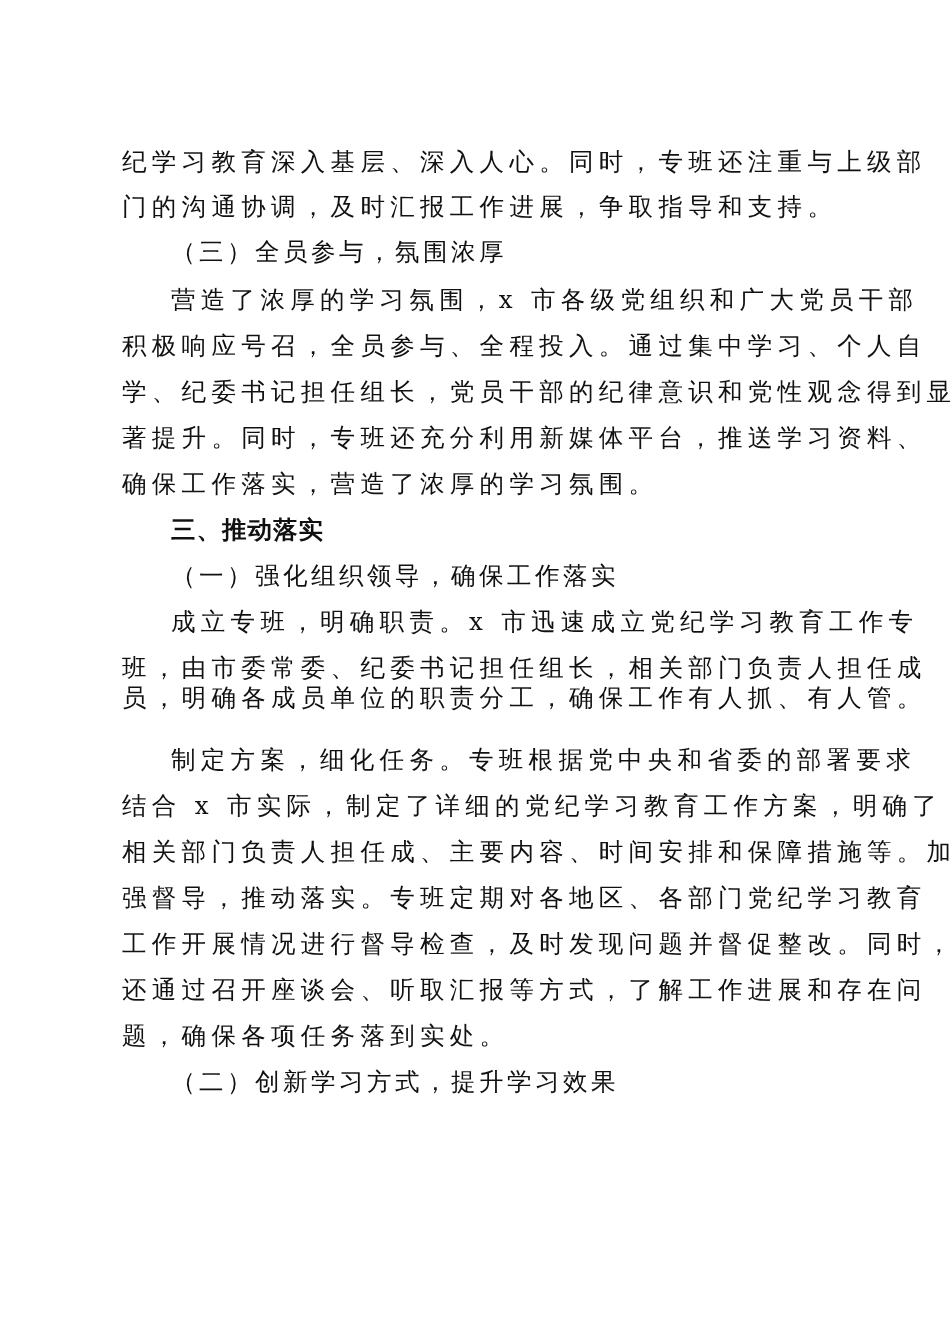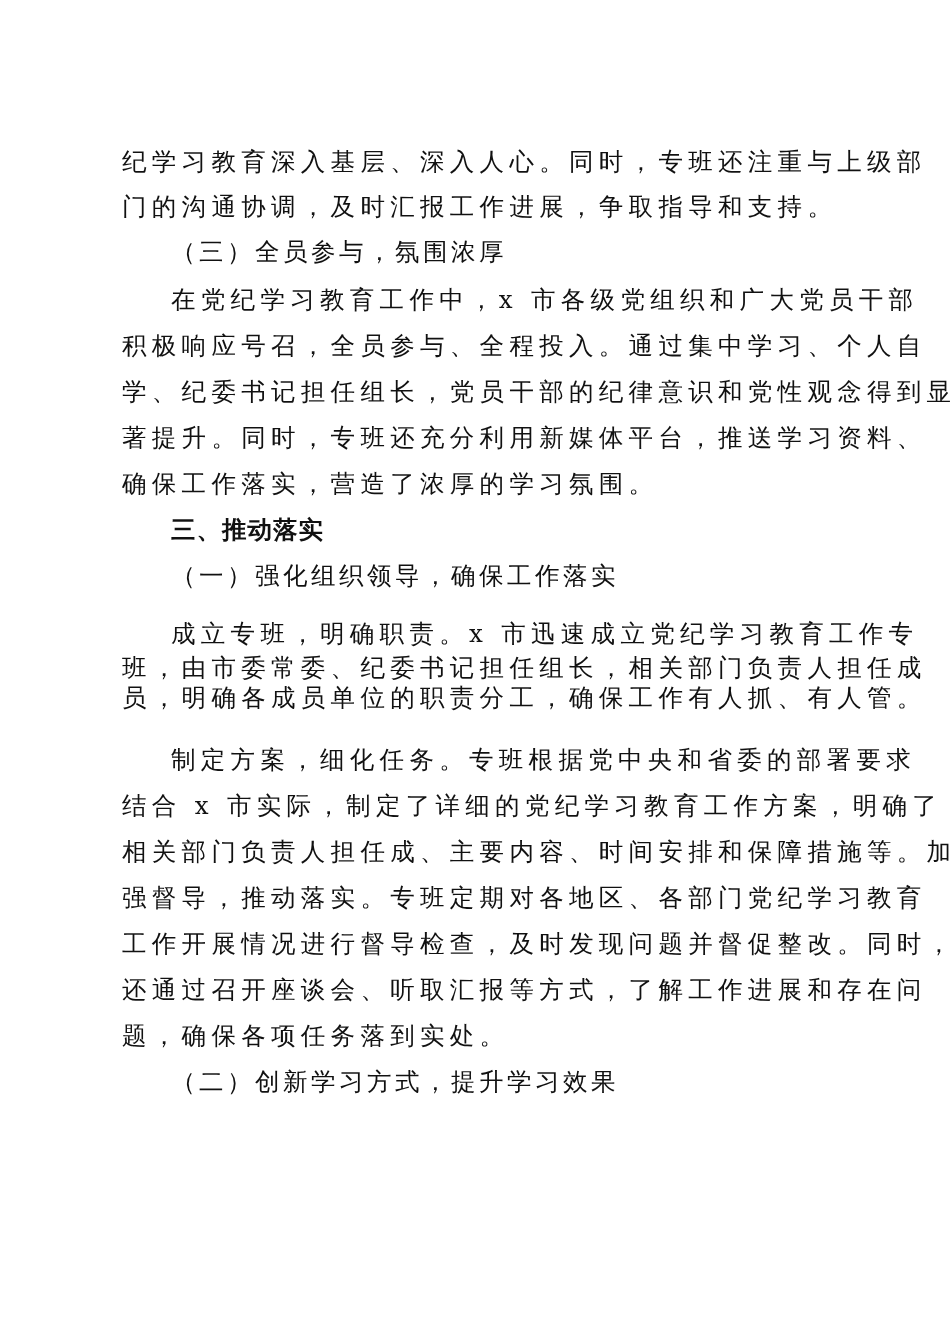--- a/index.html
+++ b/index.html
@@ -12,28 +12,28 @@
     .h2 { font-family: "DejaVu Sans", "Liberation Sans", sans-serif; font-weight: bold; letter-spacing: 1px; }
     .h3 { letter-spacing: 3.5px; }
   </style>
 </head>
 <body>
 
 <div class="page">
   <div class="line" style="top:0px">纪学习教育深入基层、深入人心。同时，专班还注重与上级部</div>
   <div class="line" style="top:45px">门的沟通协调，及时汇报工作进展，争取指导和支持。</div>
   <div class="line indent h3" style="top:90px">（三）全员参与，氛围浓厚</div>
-  <div class="line indent" style="top:138px">在党纪学习教育工作中，x 市各级党组织和广大党员干部</div>
+  <div class="line indent" style="top:138px">营造了浓厚的学习氛围，x 市各级党组织和广大党员干部</div>
   <div class="line" style="top:184px">积极响应号召，全员参与、全程投入。通过集中学习、个人自</div>
   <div class="line" style="top:230px">学、纪委书记担任组长，党员干部的纪律意识和党性观念得到显</div>
   <div class="line" style="top:276px">著提升。同时，专班还充分利用新媒体平台，推送学习资料、</div>
   <div class="line" style="top:322px">确保工作落实，营造了浓厚的学习氛围。</div>
   <div class="line indent h2" style="top:368px">三、推动落实</div>
   <div class="line indent h3" style="top:414px">（一）强化组织领导，确保工作落实</div>
-  <div class="line indent" style="top:472px">成立专班，明确职责。x 市迅速成立党纪学习教育工作专</div>
+  <div class="line indent" style="top:460px">成立专班，明确职责。x 市迅速成立党纪学习教育工作专</div>
   <div class="line" style="top:506px">班，由市委常委、纪委书记担任组长，相关部门负责人担任成</div>
   <div class="line" style="top:536px">员，明确各成员单位的职责分工，确保工作有人抓、有人管。</div>
   <div class="line indent" style="top:598px">制定方案，细化任务。专班根据党中央和省委的部署要求</div>
   <div class="line" style="top:644px">结合 x 市实际，制定了详细的党纪学习教育工作方案，明确了</div>
   <div class="line" style="top:690px">相关部门负责人担任成、主要内容、时间安排和保障措施等。加</div>
   <div class="line" style="top:736px">强督导，推动落实。专班定期对各地区、各部门党纪学习教育</div>
   <div class="line" style="top:782px">工作开展情况进行督导检查，及时发现问题并督促整改。同时，</div>
   <div class="line" style="top:828px">还通过召开座谈会、听取汇报等方式，了解工作进展和存在问</div>
   <div class="line" style="top:874px">题，确保各项任务落到实处。</div>
   <div class="line indent h3" style="top:920px">（二）创新学习方式，提升学习效果</div>

